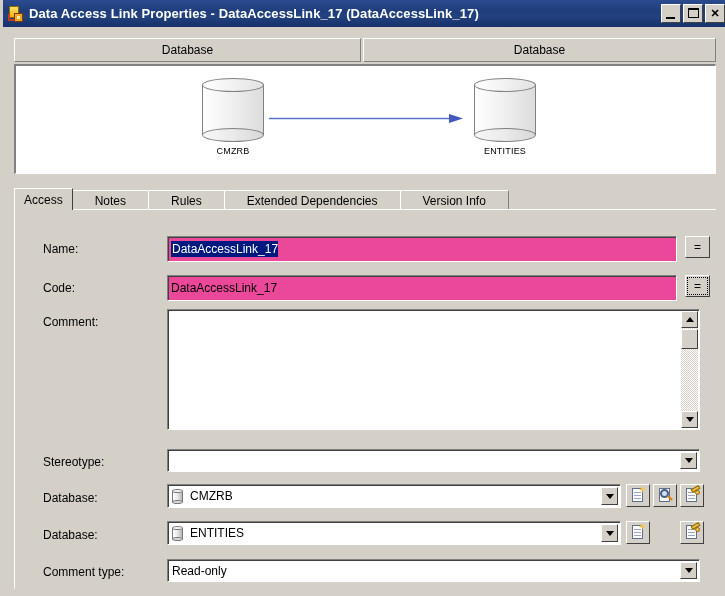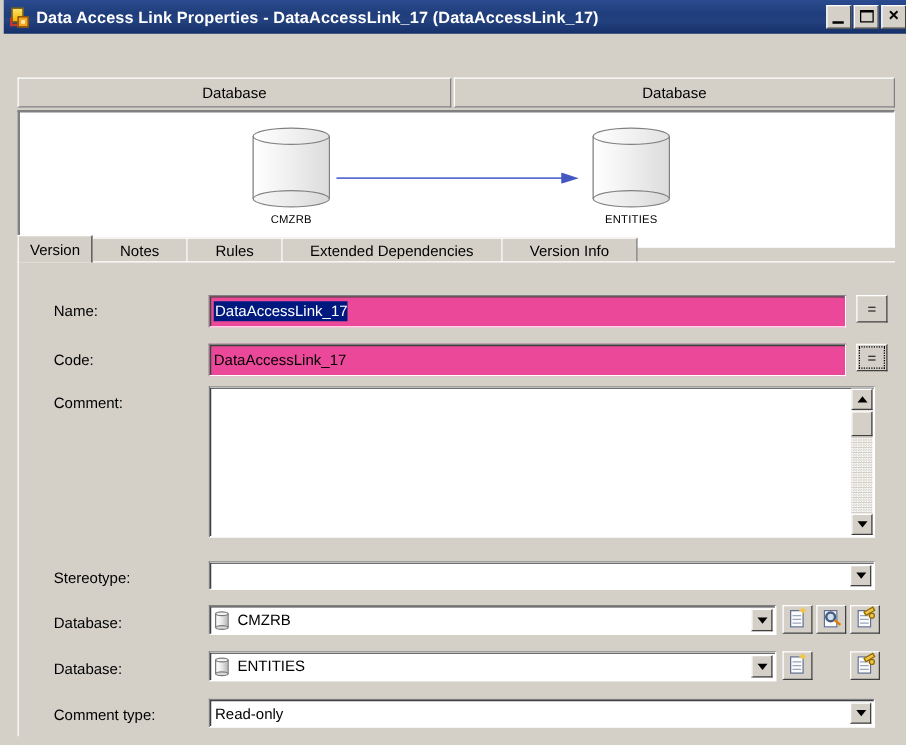--- a/index.html
+++ b/index.html
@@ -137,21 +137,20 @@
     font-weight: bold;
     font-size: 13px;
   }
 
   
   .diagram-wrap {
     position: absolute;
     left: 11px; top: 38px;
     width: 702px;
     height: 138px;
-    margin-top: 24px;
   }
   .dg-headers {
     display: flex;
     height: 24px;
     gap: 2px;
   }
   .dg-header {
     background: #d4d0c8;
     border-top: 1px solid #ffffff;
     border-left: 1px solid #ffffff;
@@ -591,21 +590,21 @@
           <div class="cyl-top"></div>
         </div>
         <div class="db-label">ENTITIES</div>
       </div>
 
     </div>
   </div>
 
   <div class="tabs">
     <div class="tab active">
-      <span>Version</span>
+      <span>Access</span>
     </div>
     <div class="tab">
       <span>Notes</span>
     </div>
     <div class="tab">
       <span>Rules</span>
     </div>
     <div class="tab">
       <span>Extended Dependencies</span>
     </div>

